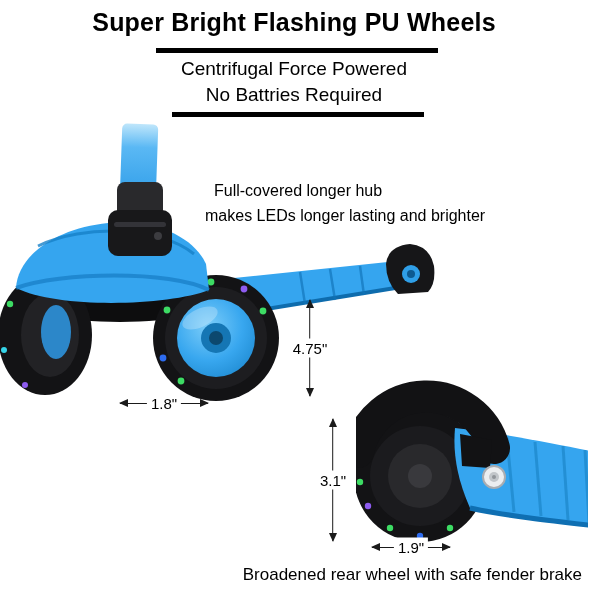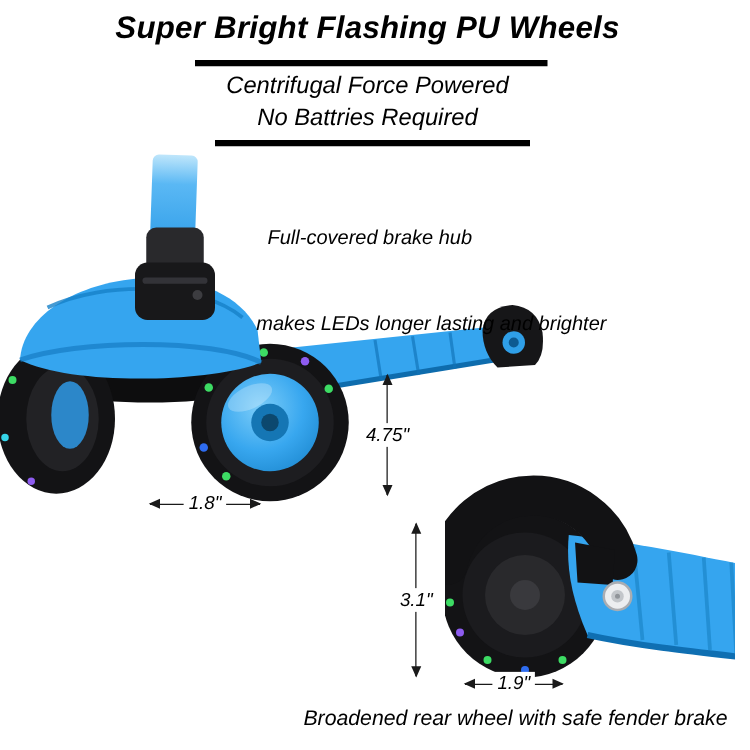--- a/index.html
+++ b/index.html
@@ -1,31 +1,31 @@
 <!DOCTYPE html>
 <html><head>
 <meta charset="utf-8">
 <style>
   * { margin:0; padding:0; box-sizing:border-box; }
   html,body { width:600px; height:600px; }
   body { background:#fff; font-family:"Liberation Sans", sans-serif; color:#000; }
-  #stage { position:relative; width:588px; height:600px; background:#fff; overflow:hidden;font-style:italic; }
+  #stage { position:relative; width:588px; height:600px; background:#fff; overflow:hidden; }
 
   .title { position:absolute; top:8px; left:0; width:100%; text-align:center;
            font-size:25px; font-weight:700; letter-spacing:.2px; }
   .bar   { position:absolute; height:5px; background:#000; }
   .bar1  { top:48px; left:156px; width:282px; }
   .bar2  { top:112px; left:172px; width:252px; }
   .sub   { position:absolute; left:0; width:100%; text-align:center; font-size:19px; }
   .sub1  { top:58px; }
   .sub2  { top:84px; }
 
   .annot   { position:absolute; font-size:16px; white-space:nowrap; }
   .annot1  { left:214px; top:182px; }
-  .annot2  { left:205px; top:207px;margin-top:44px; }
+  .annot2  { left:205px; top:207px; }
   .caption { position:absolute; right:6px; top:565px; font-size:17px; white-space:nowrap;margin-left:32px; }
 
   .front-svg { position:absolute; left:0; top:122px; }
   .rear-svg  { position:absolute; left:356px; top:356px; }
 
   
   .vdim { position:absolute; width:14px; z-index:5; }
   .vdim .vline { position:absolute; left:50%; top:0; bottom:0; width:0;
                  border-left:1.6px solid #1a1a1a; transform:translateX(-0.8px); }
   .hdim { position:absolute; height:14px; z-index:5; }
@@ -172,21 +172,21 @@
       <path d="M104,78 L136,84 L134,112 L106,110 Z" fill="#121214"></path>
     </g>
 
     <g>
       <circle cx="138" cy="121" r="11" fill="#eceef0" stroke="#a9adb2" stroke-width="2"></circle>
       <circle cx="138" cy="121" r="5" fill="#c2c6ca"></circle>
       <circle cx="138" cy="121" r="2" fill="#90959a"></circle>
     </g>
   </svg>
 
-  <div class="annot annot1">Full-covered brake hub</div>
+  <div class="annot annot1">Full-covered longer hub</div>
   <div class="annot annot2">makes LEDs longer lasting and brighter</div>
   <div class="caption">Broadened rear wheel with safe fender brake</div>
 
   <div class="vdim" style="left:303px; top:300px; height:96px;">
     <span class="vline"></span>
     <span class="arr up"></span>
     <span class="arr down"></span>
     <span class="dim-label">4.75"</span>
   </div>
 

